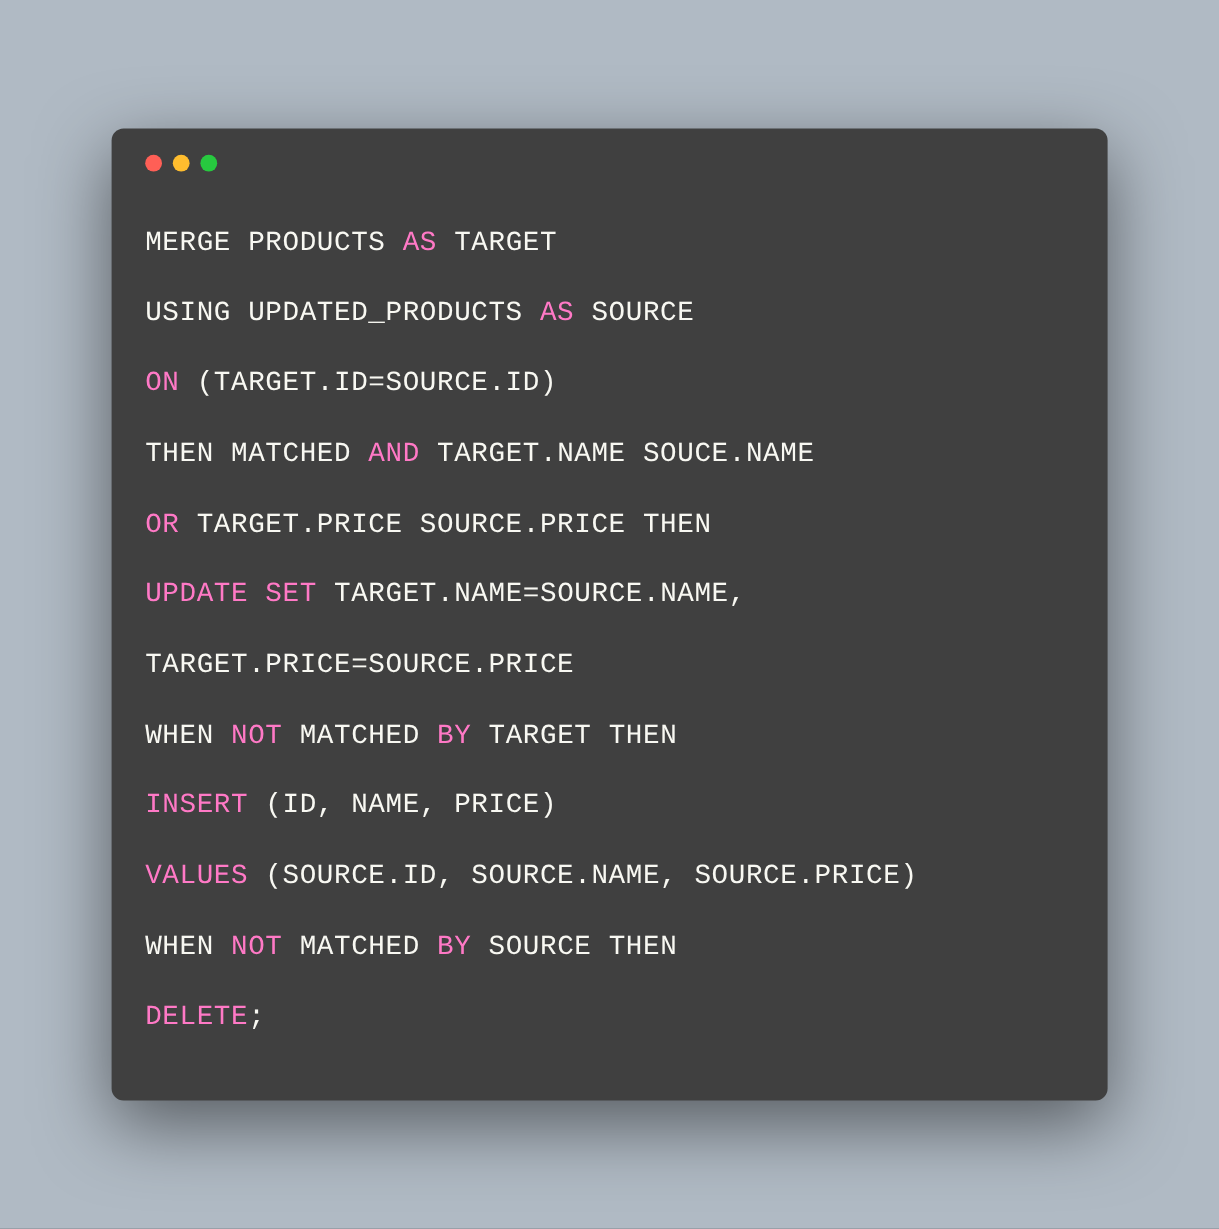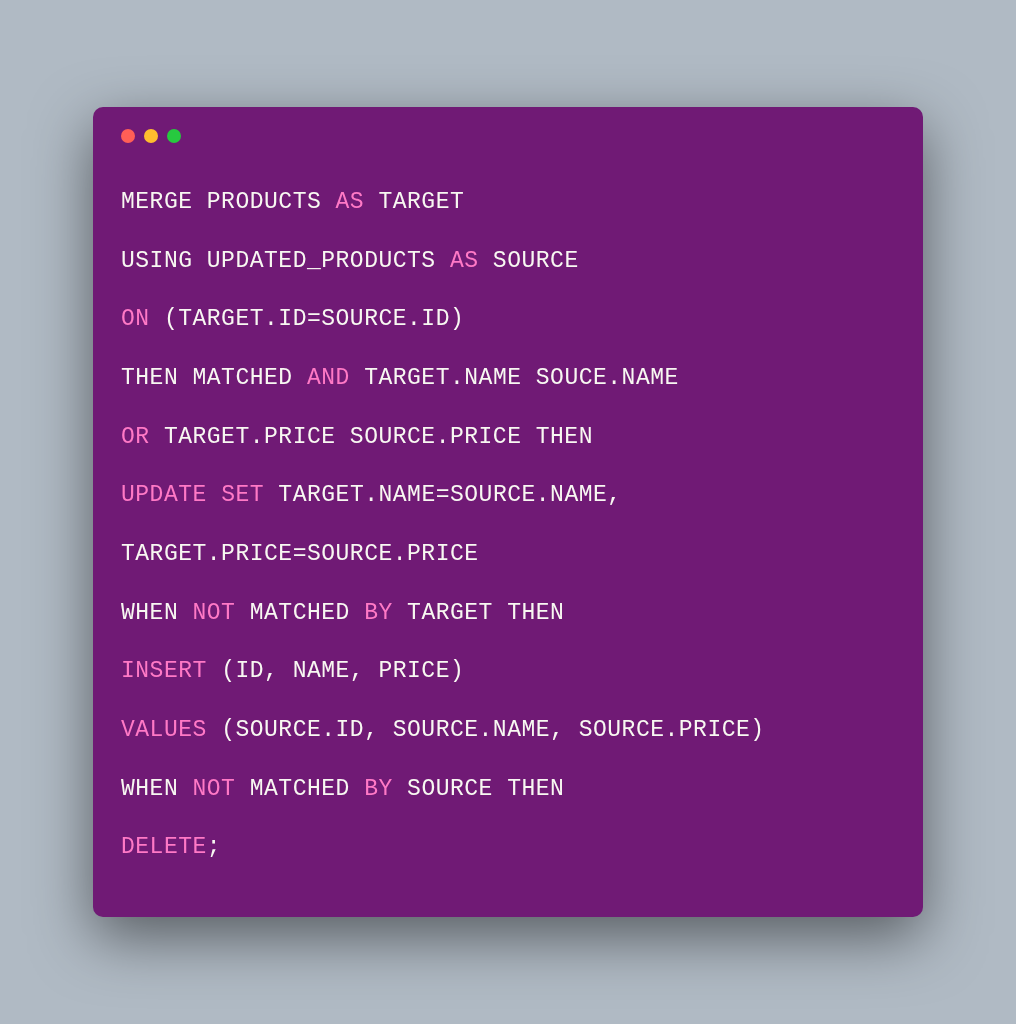--- a/index.html
+++ b/index.html
@@ -11,21 +11,21 @@
       width: 1016px;
       height: 1024px;
       background: #b0bac4;
       display: flex;
       align-items: center;
       justify-content: center;
       font-family: 'SF Mono', 'Monaco', 'Menlo', 'Consolas', 'Courier New', monospace;
     }
     .window {
       width: 830px;
-      background: #701a75;
+      background: #404040;
       border-radius: 10px;
       box-shadow: 0 20px 60px rgba(0,0,0,0.5);
       padding: 20px 28px 40px 28px;
     }
     .traffic-lights {
       display: flex;
       gap: 9px;
       margin-bottom: 30px;
       margin-top: 2px;
     }

